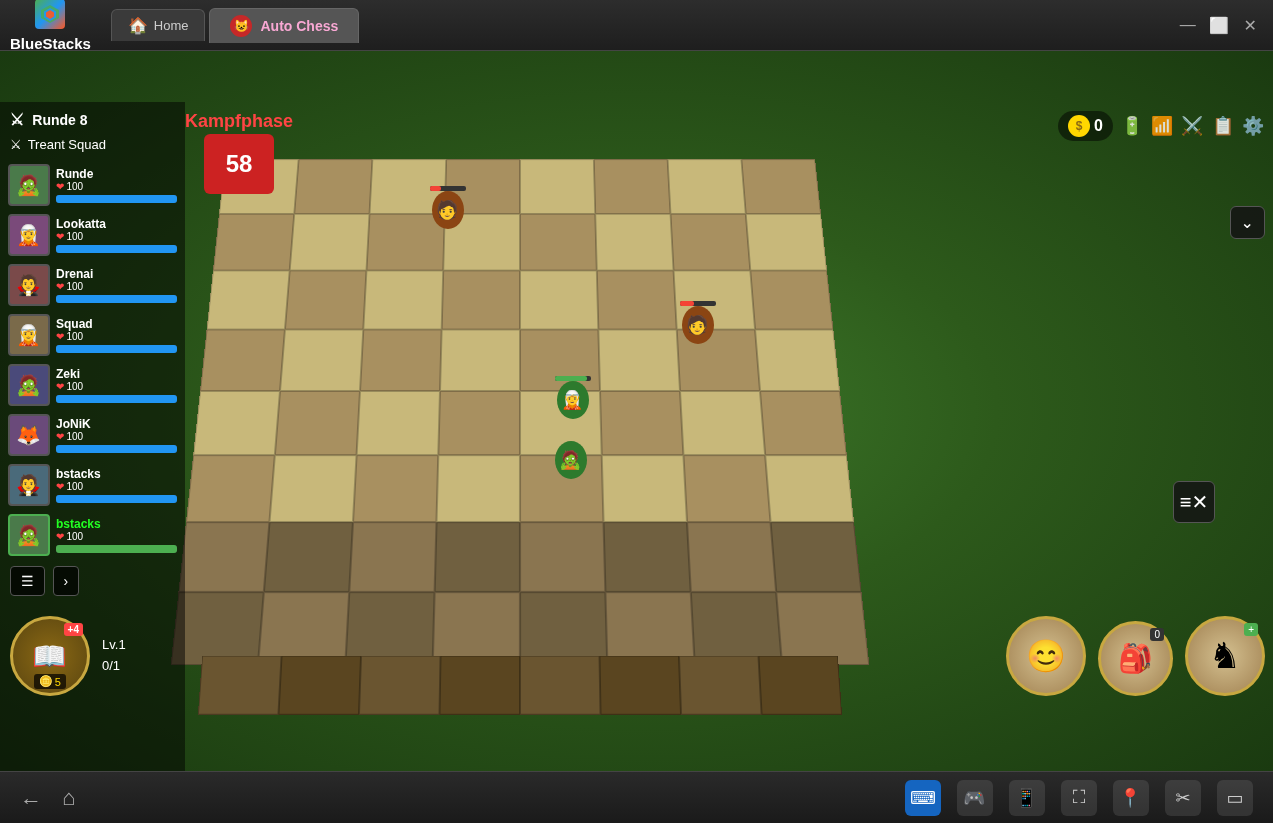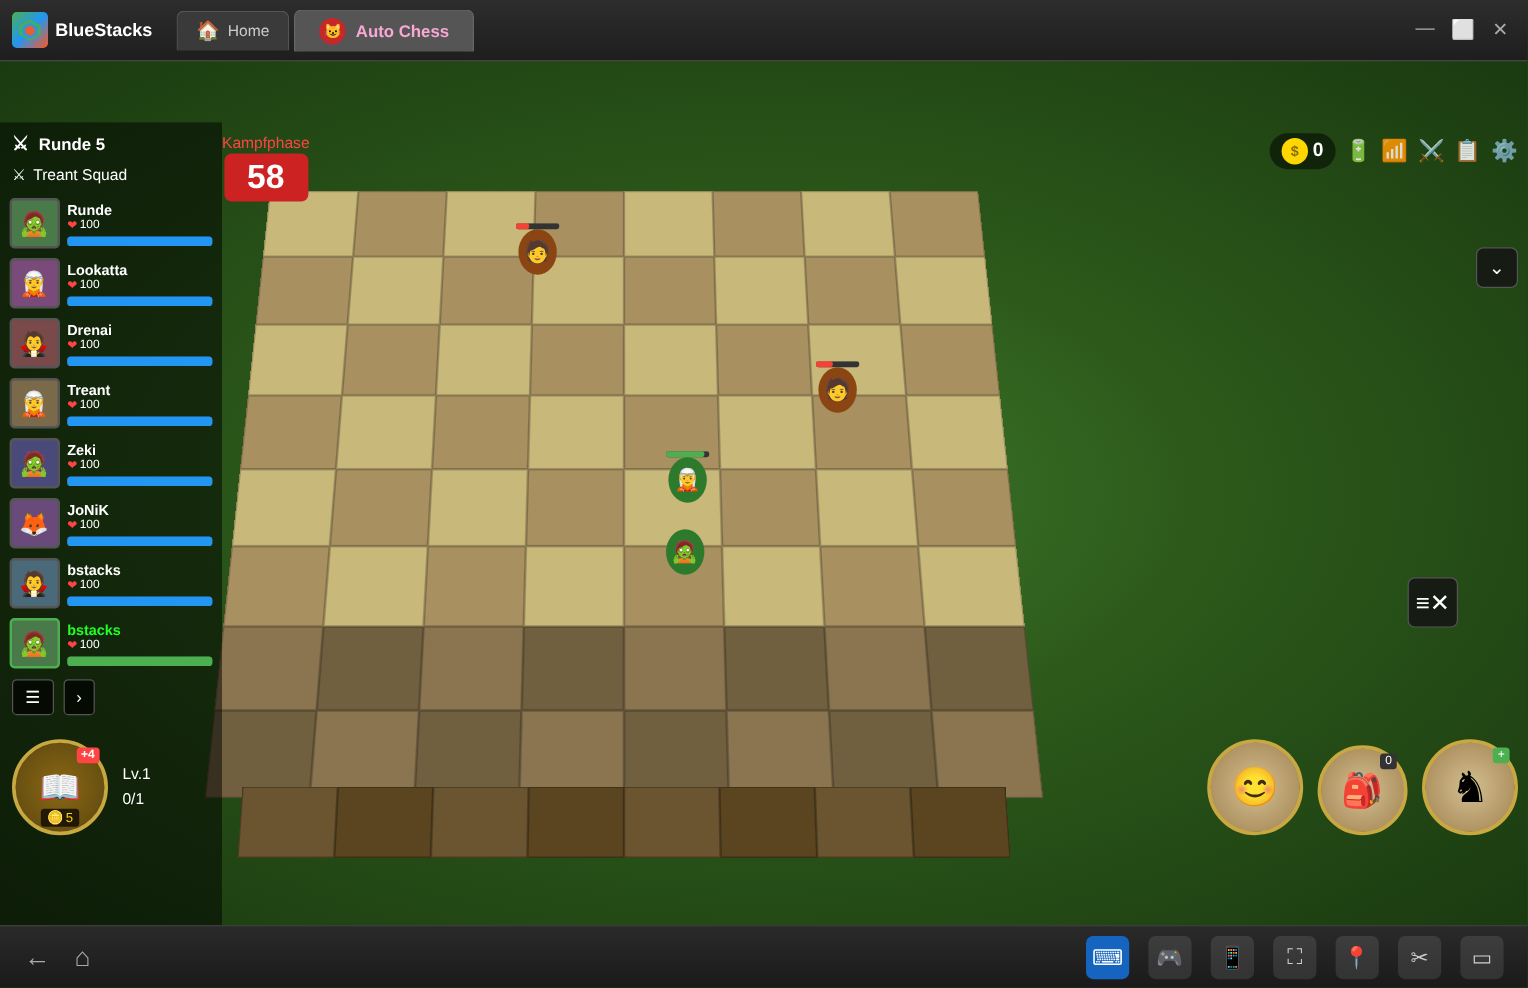--- a/index.html
+++ b/index.html
@@ -5,21 +5,21 @@
     * { margin: 0; padding: 0; box-sizing: border-box; }
     body { width: 1273px; height: 823px; overflow: hidden; background: #1a1a1a; font-family: 'Arial', sans-serif; position: relative; }
 
     
     #titlebar {
       position: absolute; top: 0; left: 0; width: 100%; height: 51px;
       background: linear-gradient(180deg, #2d2d2d 0%, #1e1e1e 100%);
       display: flex; align-items: center; z-index: 100;
       border-bottom: 1px solid #444;
     }
-    #titlebar .bs-logo { margin-left: 10px; display: flex; align-items: center; gap: 6px; }
+    #titlebar .bs-logo { margin-left: 10px; display: flex; align-items: center; gap: 6px; flex-direction: column; }
     #titlebar .bs-logo-icon {
       width: 30px; height: 30px;
       background: linear-gradient(135deg, #4CAF50, #2196F3, #FF5722);
       border-radius: 4px; display: flex; align-items: center; justify-content: center;
       font-size: 16px;
     }
     #titlebar .bs-name { color: #fff; font-size: 15px; font-weight: bold; }
     #titlebar .tab-home {
       margin-left: 20px; display: flex; align-items: center; gap: 6px;
       background: #3a3a3a; padding: 6px 16px; border-radius: 6px 6px 0 0;
@@ -95,24 +95,24 @@
     #squad-label {
       display: flex; align-items: center; gap: 6px; padding: 0 10px 8px;
       color: #fff; font-size: 13px;
     }
 
     
     #timer-box {
       position: absolute; top: 60px; left: 185px;
       display: flex; flex-direction: column; align-items: center; gap: 2px;
     }
-    #timer-label { color: #ff4444; font-size: 13px; font-weight: normal; }
+    #timer-label { color: #ff4444; font-size: 18px; font-weight: bold; }
     #timer-value {
-      background: #cc2222; color: #fff; font-size: 28px; font-weight: bold;
-      padding: 4px 18px; border-radius: 6px; min-width: 70px; text-align: center;
+      background: #cc2222; color: #fff; font-size: 24px; font-weight: bold;
+      padding: 16px 18px; border-radius: 6px; min-width: 70px; text-align: center;
     }
 
     
     .player-item {
       display: flex; align-items: center; gap: 6px; padding: 4px 8px;
       cursor: pointer;
     }
     .player-avatar {
       width: 42px; height: 42px; border-radius: 4px; border: 2px solid #555;
       background: #333; flex-shrink: 0; overflow: hidden;
@@ -353,21 +353,21 @@
         <div class="bench-cell"></div>
         <div class="bench-cell alt"></div>
         <div class="bench-cell"></div>
         <div class="bench-cell alt"></div>
       </div>
   </div>
 
   <div id="left-panel">
     <div id="round-header">
       <span class="sword-icon">⚔</span>
-      <span>Runde 5</span>
+      <span>Runde 8</span>
     </div>
     <div id="squad-label">
       <span>⚔</span>
       <span>Treant Squad</span>
     </div>
     <div id="players-list">
     <div class="player-item">
       <div class="player-avatar" style="background:#4a7a4a;">
         🧟
       </div>
@@ -410,21 +410,21 @@
         <div class="hp-bar-bg">
           <div class="hp-bar blue" style="width:100%;"></div>
         </div>
       </div>
     </div>
         <div class="player-item">
       <div class="player-avatar" style="background:#7a6a4a;">
         🧝
       </div>
       <div class="player-info">
-        <div class="player-name">Treant</div>
+        <div class="player-name">Squad</div>
         <div class="hp-text">
           <span class="hp-heart">❤</span>
           100
         </div>
         <div class="hp-bar-bg">
           <div class="hp-bar blue" style="width:100%;"></div>
         </div>
       </div>
     </div>
         <div class="player-item">

